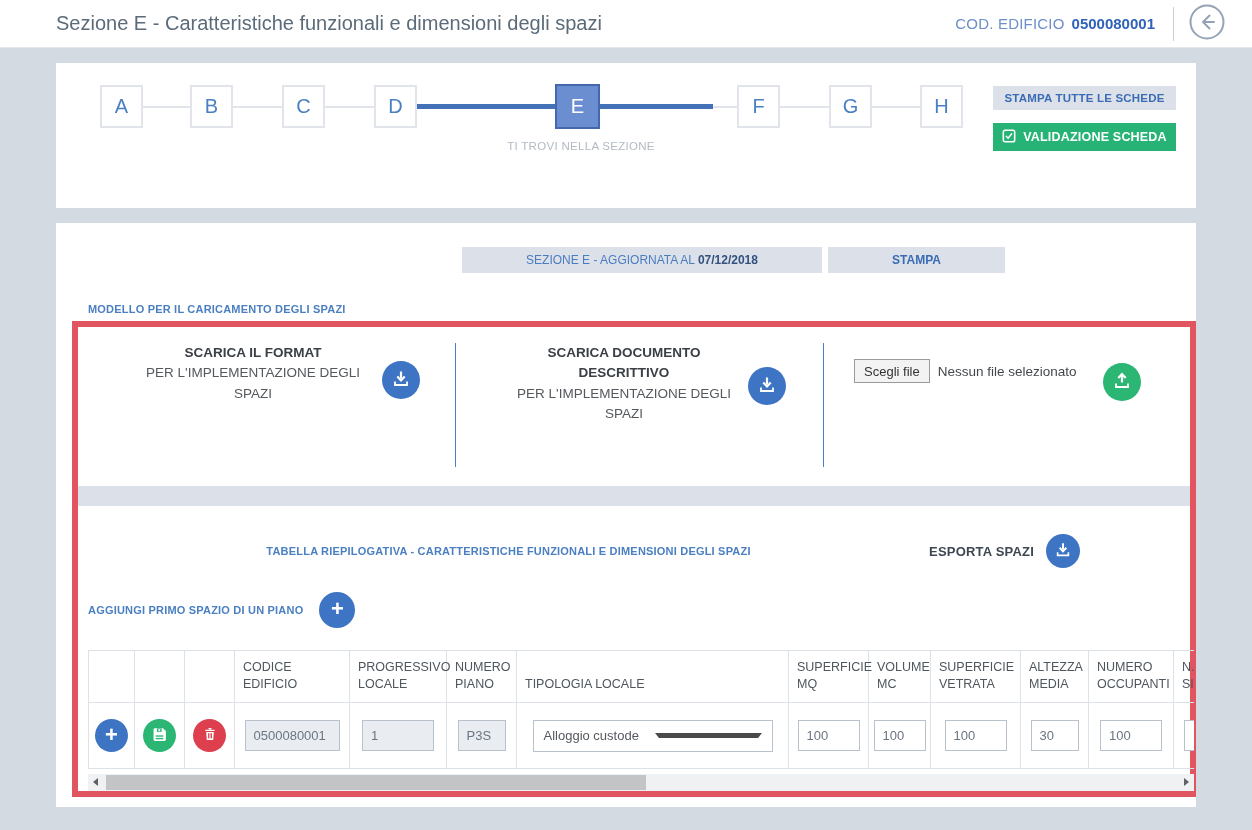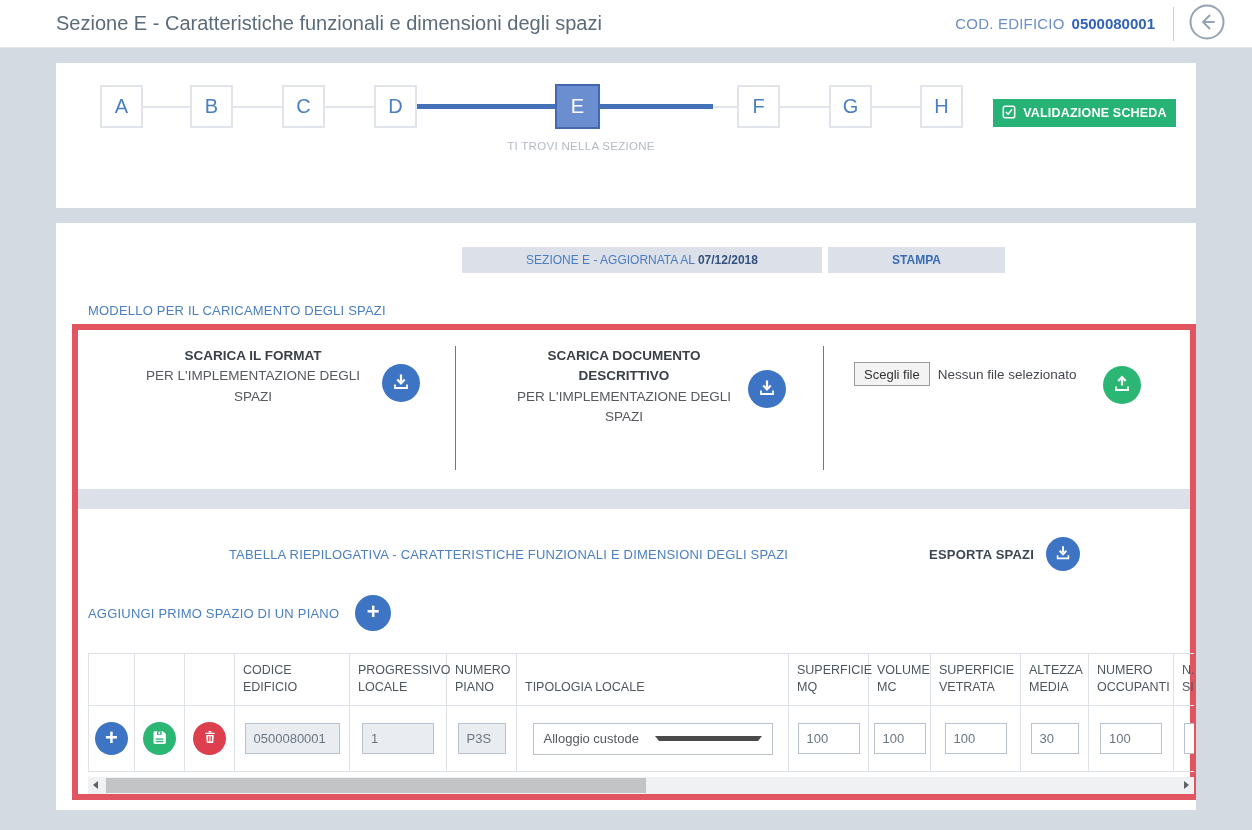--- a/index.html
+++ b/index.html
@@ -44,21 +44,21 @@
 
   
   .main-card { padding-bottom:10px;padding-left:16px; }
   .bar-row { padding-top:24px; display:flex; }
   .bar-updated { margin-left:390px; width:360px; height:26px; background:#dce1e9; border:none;
                  color:#4a7cc0; font-size:12px; cursor:pointer; font-family:"Liberation Sans",sans-serif; }
   .bar-updated b { color:#33517e; }
   .bar-print { margin-left:6px; width:177px; height:26px; background:#dce1e9; border:none;
                color:#3a6cb5; font-weight:bold; font-size:12px; cursor:pointer;
                font-family:"Liberation Sans",sans-serif; }
-  .h-blue { font-size:13px; font-weight:normal; color:#4a7fc1; letter-spacing:.2px; }
+  .h-blue { font-size:11px; font-weight:bold; color:#4a7fc1; letter-spacing:.2px; }
   .modello-heading { margin:30px 16px 6px; }
 
   .red-box { border:6px solid #e15561; }
 
   .panels { display:flex; height:140px; padding-top:16px; }
   .panel { position:relative; }
   .panel.p1 { width:378px; border-right:1px solid #4a7fc1; }
   .panel.p2 { width:368px; border-right:1px solid #4a7fc1; }
   .panel.p3 { flex:1; }
   .panel-text { width:240px; text-align:center; font-size:13.5px; color:#55595e; line-height:1.5; }
@@ -152,20 +152,21 @@
     <div class="step-box">F</div>
     <div class="conn c49"></div>
     <div class="step-box">G</div>
     <div class="conn c48"></div>
     <div class="step-box">H</div>
   </div>
   <div class="you-are-here">
     <div class="small">TI TROVI NELLA SEZIONE</div>
   </div>
   <div class="stepper-actions">
+    <button class="btn-light">STAMPA TUTTE LE SCHEDE</button>
     <button class="btn-green">
       <span>
         <svg width="14" height="14" viewBox="0 0 16 16">
           <rect x="1.5" y="1.5" width="13" height="13" rx="2" fill="none" stroke="#fff" stroke-width="1.8"></rect>
           <path d="M4.5 8 L7 10.5 L11.5 5" fill="none" stroke="#fff" stroke-width="1.8"></path>
         </svg>
       </span>
       <span>VALIDAZIONE SCHEDA</span>
     </button>
   </div>

